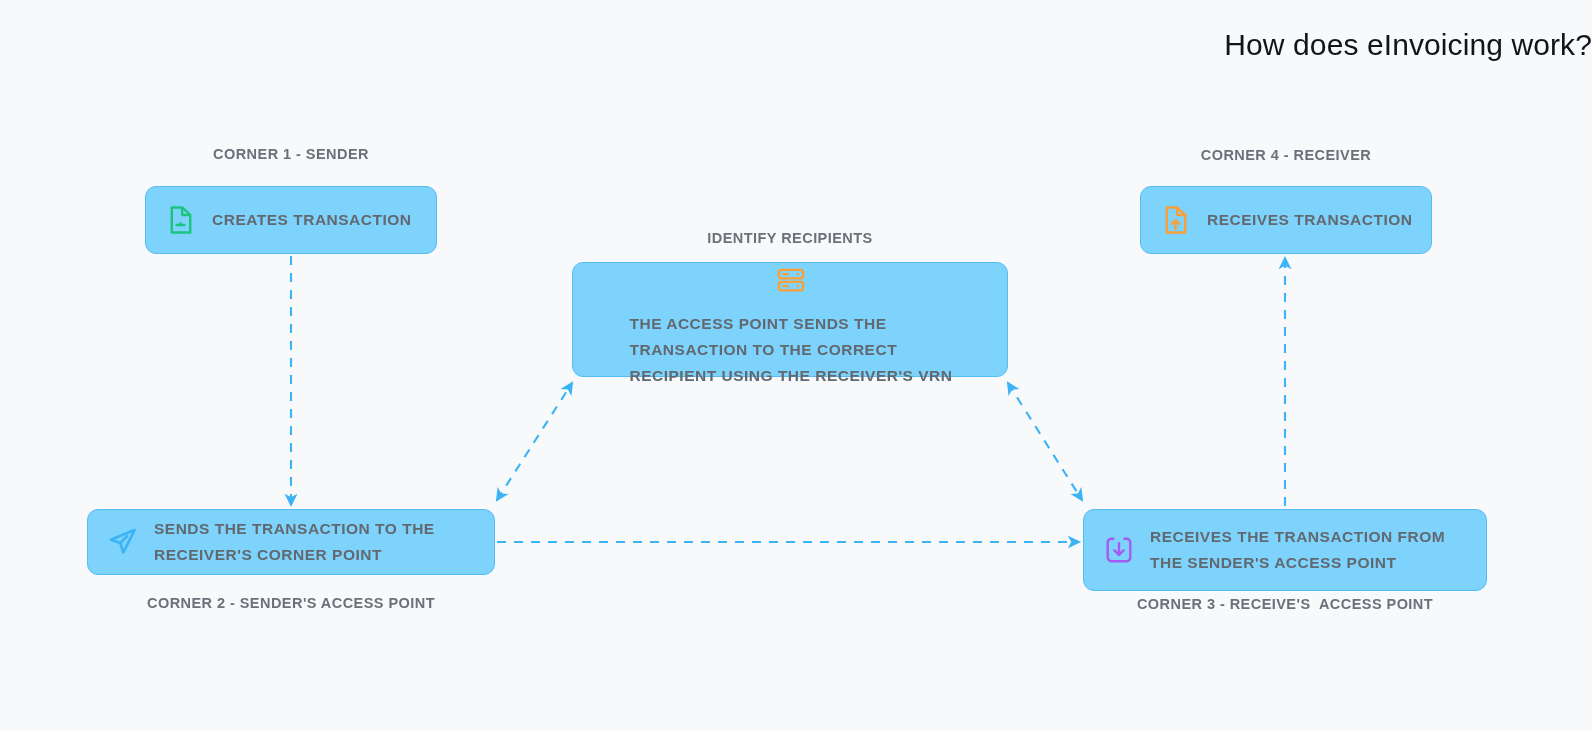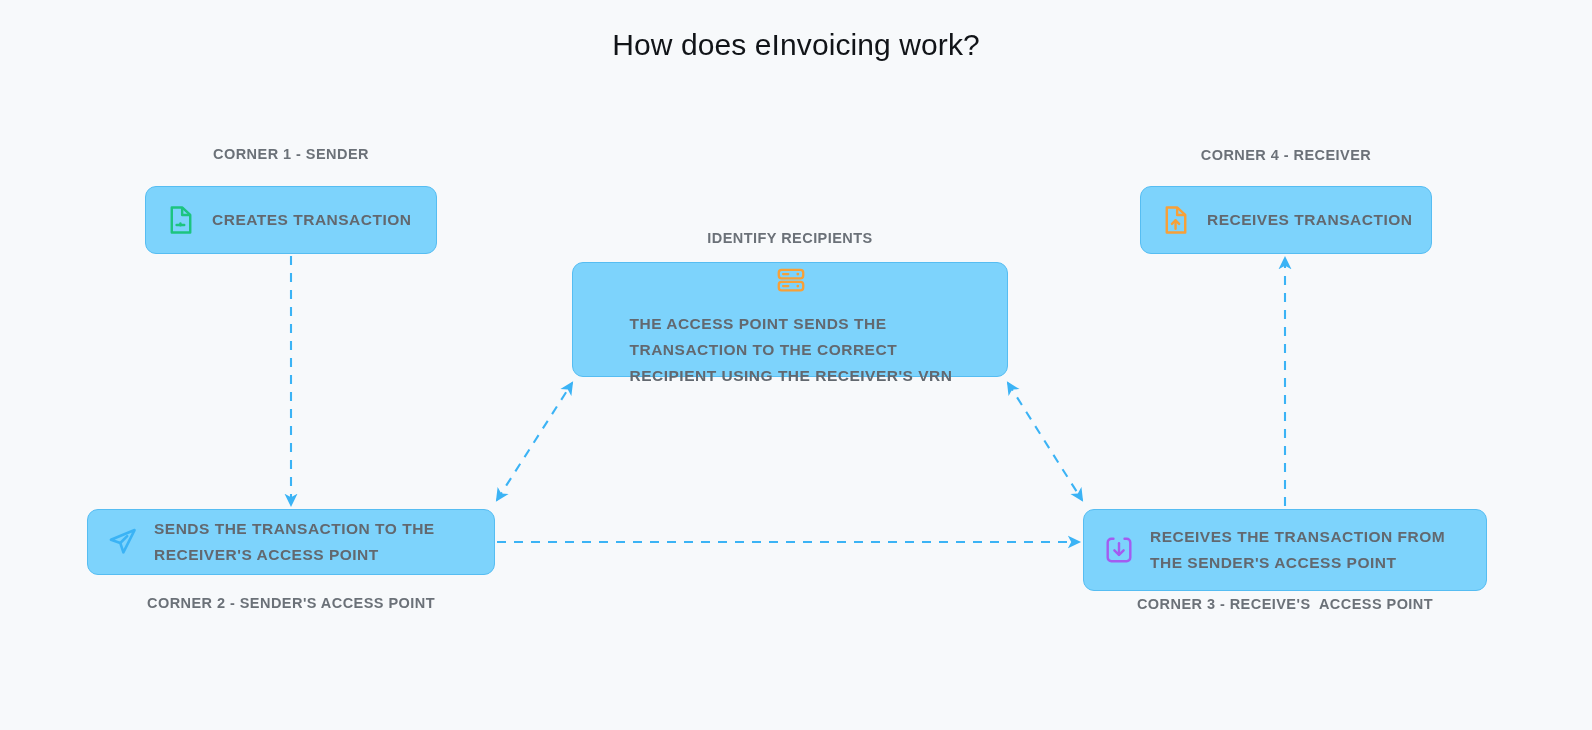--- a/index.html
+++ b/index.html
@@ -26,21 +26,21 @@
     width: 1592px;
     height: 730px;
     pointer-events: none;
   }
 
   .page-title {
     position: absolute;
     left: 0;
     top: 28px;
     width: 1592px;
-    text-align: center;
+    text-align: right;
     font-size: 30px;
     font-weight: 400;
     color: #111418;
     letter-spacing: 0.1px;
   }
 
   .caption {
     position: absolute;
     font-size: 14.5px;
     font-weight: 600;
@@ -172,21 +172,21 @@
   </div>
 
   <div class="node" id="node-corner2">
     <span class="node-icon">
       <svg width="32" height="32" viewBox="0 0 26 26" fill="none">
         <path d="M22.4 3.3L3.2 11.2l7.6 2.6 2.5 7.6z" stroke="#3bb3f5" stroke-width="2.1" stroke-linejoin="round" stroke-linecap="round"></path>
         <path d="M10.8 13.8l5.6-5.6" stroke="#3bb3f5" stroke-width="2.1" stroke-linecap="round"></path>
       </svg>
     </span>
     <span class="node-label">SENDS THE TRANSACTION TO THE
-RECEIVER'S ACCESS POINT</span>
+RECEIVER'S CORNER POINT</span>
   </div>
 
   <div class="node" id="node-corner3">
     <span class="node-icon">
       <svg width="30" height="30" viewBox="0 0 26 26" fill="none">
         <path d="M8.2 3.2H6.4A3.2 3.2 0 0 0 3.2 6.4v13.2a3.2 3.2 0 0 0 3.2 3.2h13.2a3.2 3.2 0 0 0 3.2-3.2V6.4a3.2 3.2 0 0 0-3.2-3.2h-1.8" stroke="#a35cf0" stroke-width="2.1" stroke-linecap="round"></path>
         <path d="M13 7.2v10" stroke="#a35cf0" stroke-width="2.1" stroke-linecap="round"></path>
         <path d="M9 13.3l4 4 4-4" stroke="#a35cf0" stroke-width="2.1" stroke-linecap="round" stroke-linejoin="round"></path>
       </svg>
     </span>

